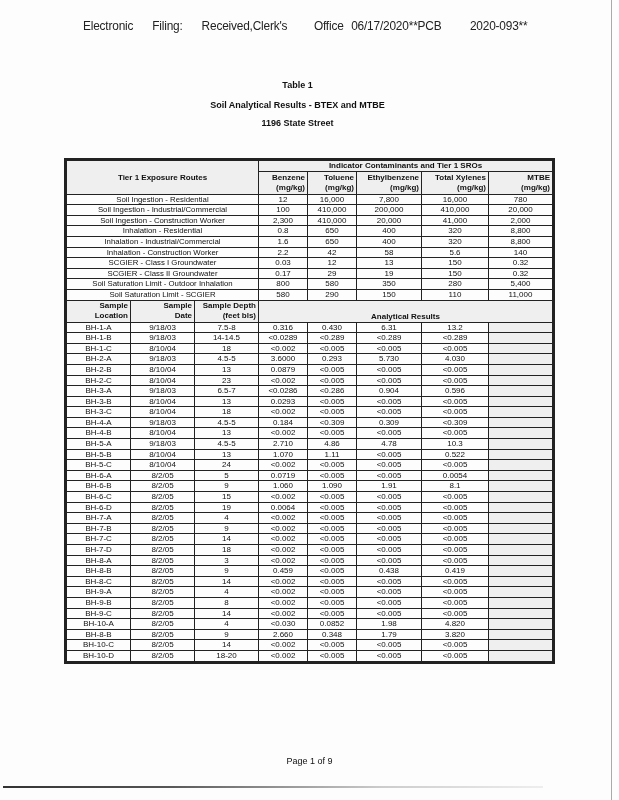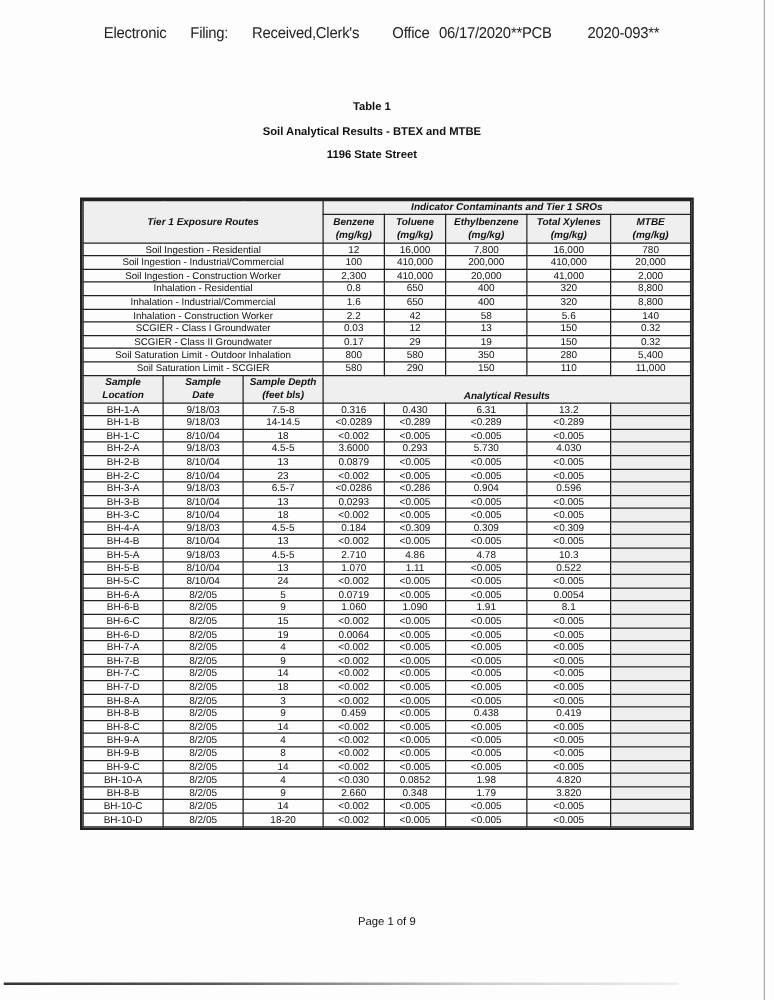--- a/index.html
+++ b/index.html
@@ -18,37 +18,37 @@
     position: absolute; left: 611px; top: 0; height: 800px; width: 1px; background: #aaa;
   }
   .bottom-rule {
     position: absolute; left: 3px; top: 786px; width: 540px; height: 2px;
     background: linear-gradient(to right, #333 0%, #555 30%, #ccc 70%, #eee 100%);
   }
   .titles { position: absolute; left: 0; width: 595px; text-align: center; font-weight: bold; }
   .t1 { top: 80px; font-size: 9px; }
   .t2 { top: 100px; font-size: 9px; }
   .t3 { top: 118px; font-size: 9px; line-height: 10px; }
-  .footer { position: absolute; top: 732px; left: 0; width: 619px; text-align: center; font-size: 9px; }
+  .footer { position: absolute; top: 756px; left: 0; width: 619px; text-align: center; font-size: 9px; }
 
   table.sro {
     position: absolute; left: 66px; top: 160px; border-collapse: collapse;
     font-size: 8px; table-layout: fixed;
   }
   table.sro td, table.sro th {
     border: 1px solid #222; padding: 0 2px; height: 9.6px; line-height: 9.6px;
     text-align: center; white-space: nowrap; overflow: hidden;
   }
-  table.sro th { font-weight: bold; background: #efefef; font-style: italic; }
+  table.sro th { font-weight: bold; background: #efefef; }
   .outer { outline: 2px solid #222; }
   td.route { text-align: right; font-size: 7.8px; }
   td.b { font-weight: normal; }
   td.shade { background: #efefef; }
   th.hdr-big { height: 22px !important; }
-  th .ln { display: block; line-height: 10px; }
+  th .ln { display: block; line-height: 10px; text-align: right; }
   tr.sample-head th { height: 21px !important; }
 </style>
 </head>
 <body>
 
 <div class="stamp"><span>Electronic</span><span>Filing:</span><span style="margin-right:28px">Received,Clerk's</span><span style="margin-right:8px">Office</span><span style="margin-right:30px">06/17/2020**PCB</span><span>2020-093**</span></div>
 
 <div class="right-rule"></div>
 
 <div class="titles t1">Table 1</div>

